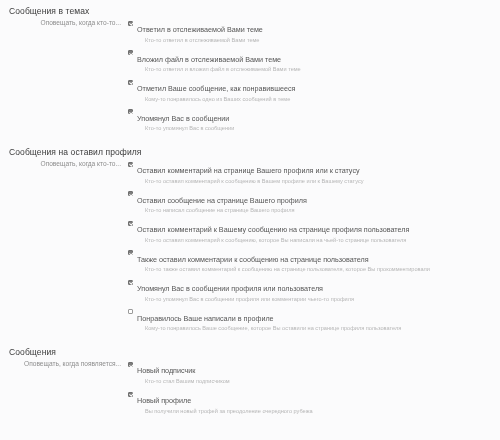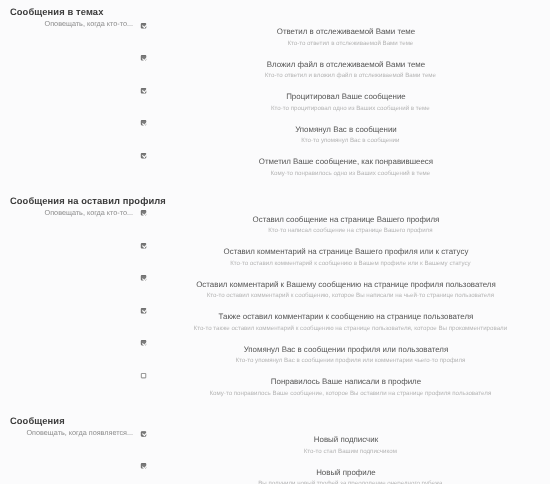--- a/index.html
+++ b/index.html
@@ -17,21 +17,21 @@
   .page {
     width: 500px;
     padding-top: 6px;
     box-sizing: border-box;
   }
   .section {
     margin-bottom: 0;
   }
   .section-heading {
     font-size: 8.5px;
-    font-weight: bold;
+    font-weight: normal;
     color: #3b3b3b;
     padding-left: 9px;
     margin: 0 4px 2px 0;
     letter-spacing: 0.1px;
   }
   .section-body {
     display: flex;
     flex-direction: row;
     align-items: flex-start;
   }
@@ -48,21 +48,20 @@
   }
   .options {
     flex: 1;
     padding-right: 8px;
   }
   .option {
     display: flex;
     flex-direction: row;
     align-items: flex-start;
     margin-bottom: 3.5px;
-    text-align: center;
   }
   .cb {
     width: 5px;
     height: 5px;
     min-width: 5px;
     margin-top: 2.5px;
     margin-right: 4px;
     box-sizing: border-box;
     border: 1px solid #9b9b9b;
     background: #ffffff;
@@ -121,69 +120,62 @@
         </div>
 
         <div class="option">
           <span class="cb checked"></span>
           <span class="opt-text">
             <span class="opt-title">Вложил файл в отслеживаемой Вами теме</span>
             <div class="opt-desc">Кто-то ответил и вложил файл в отслеживаемой Вами теме</div>
           </span>
         </div>
 
-        <div class="option">
-          <span class="cb checked"></span>
-          <span class="opt-text">
-            <span class="opt-title">Процитировал Ваше сообщение</span>
-            <div class="opt-desc">Кто-то процитировал одно из Ваших сообщений в теме</div>
+
+        <div class="option">
+          <span class="cb checked"></span>
+          <span class="opt-text">
+            <span class="opt-title">Отметил Ваше сообщение, как понравившееся</span>
+            <div class="opt-desc">Кому-то понравилось одно из Ваших сообщений в теме</div>
           </span>
         </div>
 
         <div class="option">
           <span class="cb checked"></span>
           <span class="opt-text">
             <span class="opt-title">Упомянул Вас в сообщении</span>
             <div class="opt-desc">Кто-то упомянул Вас в сообщении</div>
-          </span>
-        </div>
-
-        <div class="option">
-          <span class="cb checked"></span>
-          <span class="opt-text">
-            <span class="opt-title">Отметил Ваше сообщение, как понравившееся</span>
-            <div class="opt-desc">Кому-то понравилось одно из Ваших сообщений в теме</div>
           </span>
         </div>
 
       </div>
     </div>
   </div>
 
   <div class="gap-md"></div>
 
   <div class="section">
     <div class="section-heading">Сообщения на оставил профиля</div>
     <div class="section-body">
       <div class="row-label">Оповещать, когда кто-то...</div>
       <div class="options">
 
         <div class="option">
           <span class="cb checked"></span>
           <span class="opt-text">
+            <span class="opt-title">Оставил комментарий на странице Вашего профиля или к статусу</span>
+            <div class="opt-desc">Кто-то оставил комментарий к сообщению в Вашем профиле или к Вашему статусу</div>
+          </span>
+        </div>
+
+        <div class="option">
+          <span class="cb checked"></span>
+          <span class="opt-text">
             <span class="opt-title">Оставил сообщение на странице Вашего профиля</span>
             <div class="opt-desc">Кто-то написал сообщение на странице Вашего профиля</div>
-          </span>
-        </div>
-
-        <div class="option">
-          <span class="cb checked"></span>
-          <span class="opt-text">
-            <span class="opt-title">Оставил комментарий на странице Вашего профиля или к статусу</span>
-            <div class="opt-desc">Кто-то оставил комментарий к сообщению в Вашем профиле или к Вашему статусу</div>
           </span>
         </div>
 
         <div class="option">
           <span class="cb checked"></span>
           <span class="opt-text">
             <span class="opt-title">Оставил комментарий к Вашему сообщению на странице профиля пользователя</span>
             <div class="opt-desc">Кто-то оставил комментарий к сообщению, которое Вы написали на чьей-то странице пользователя</div>
           </span>
         </div>

